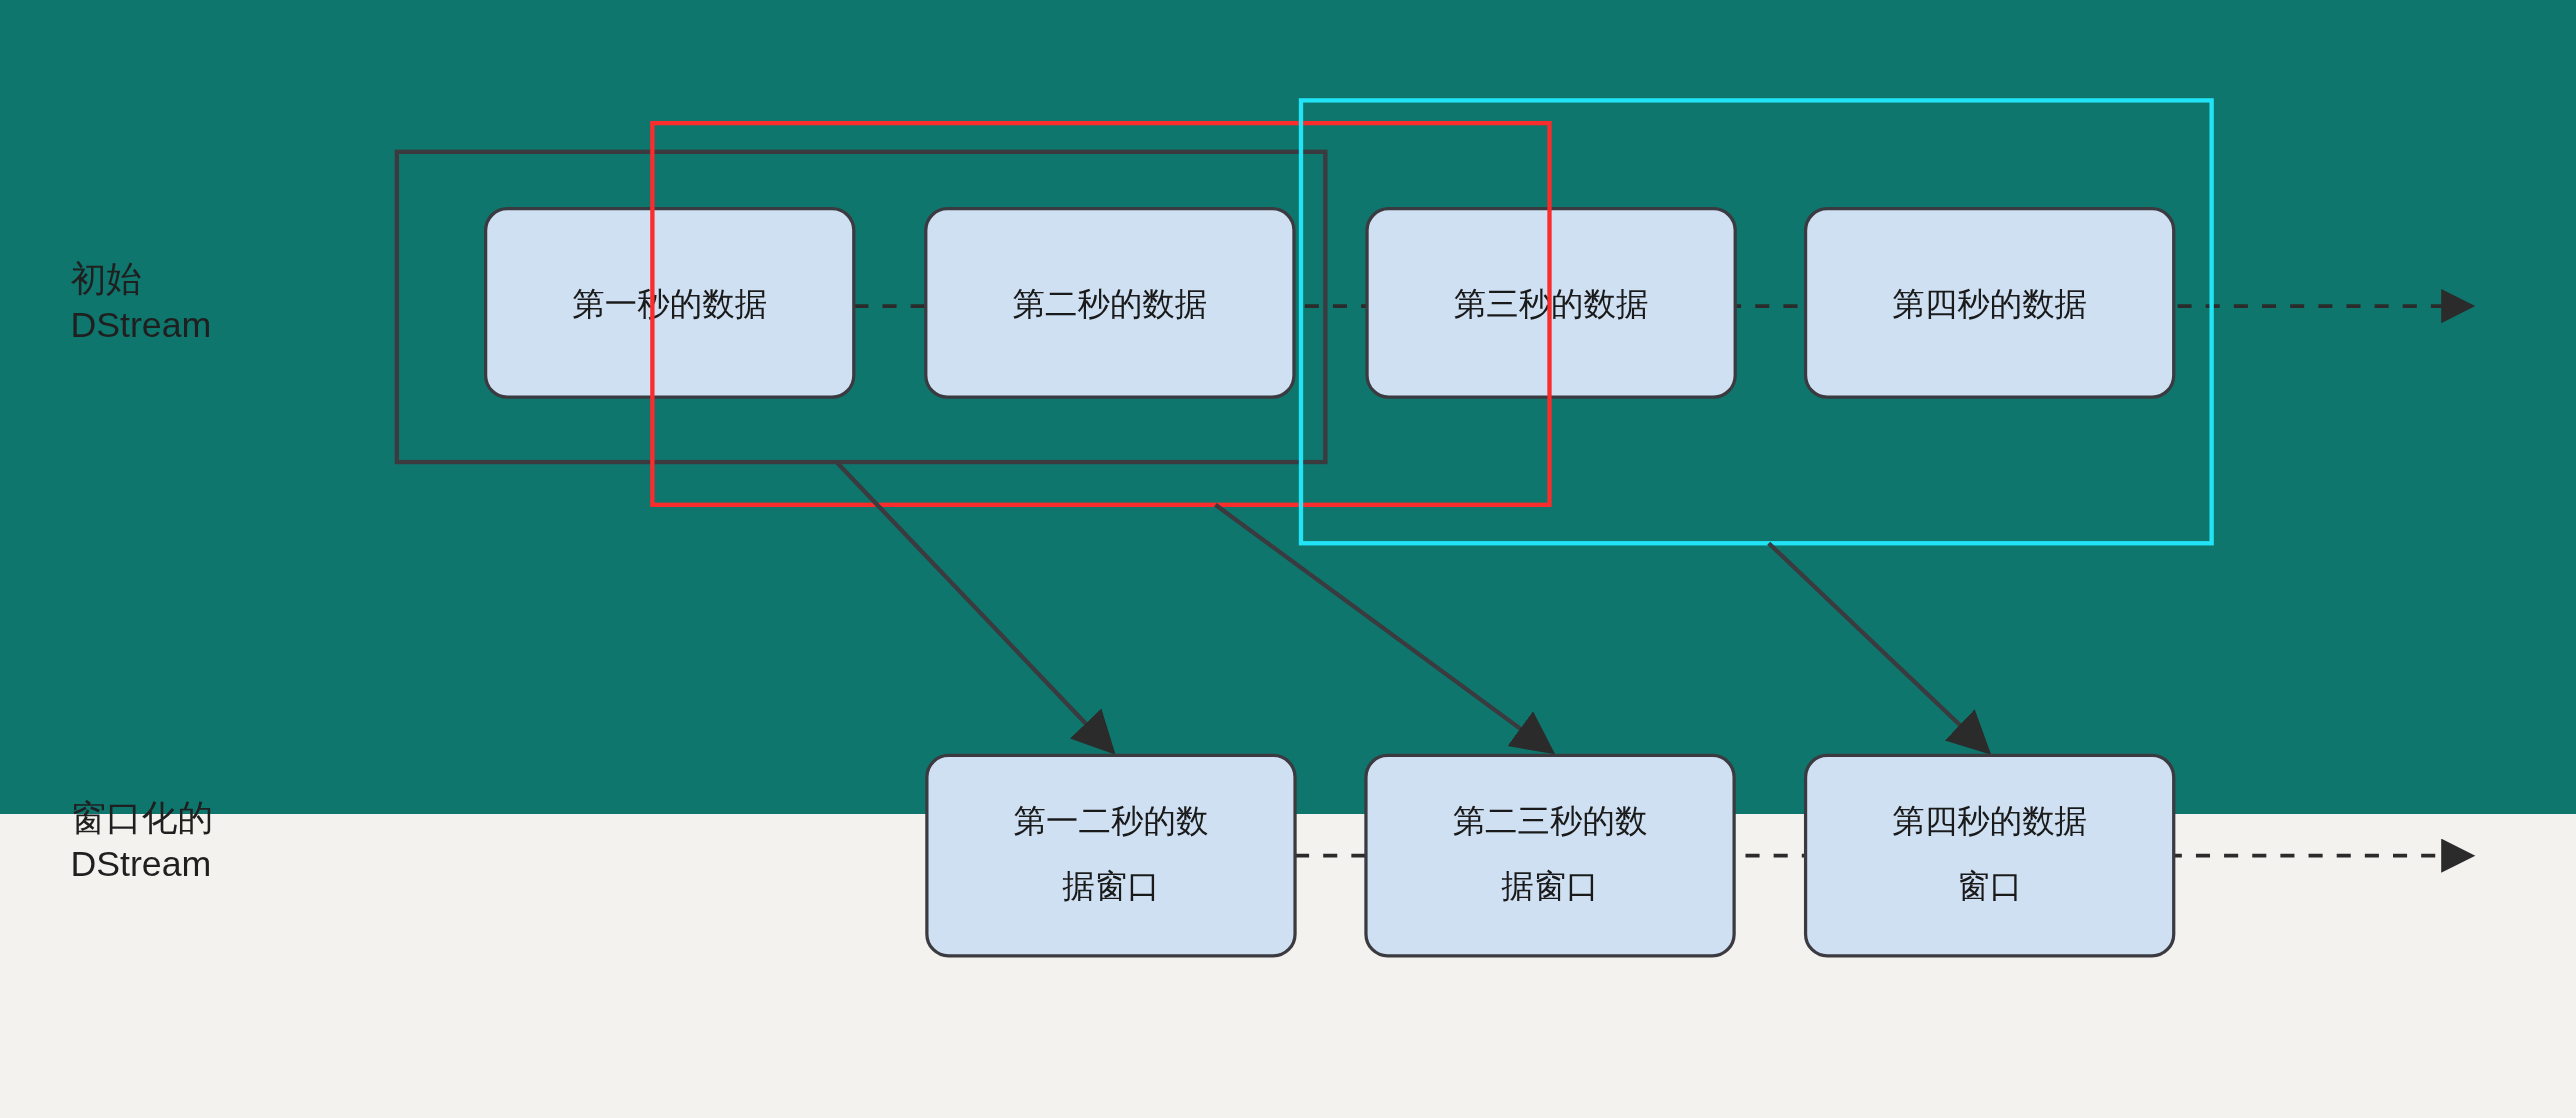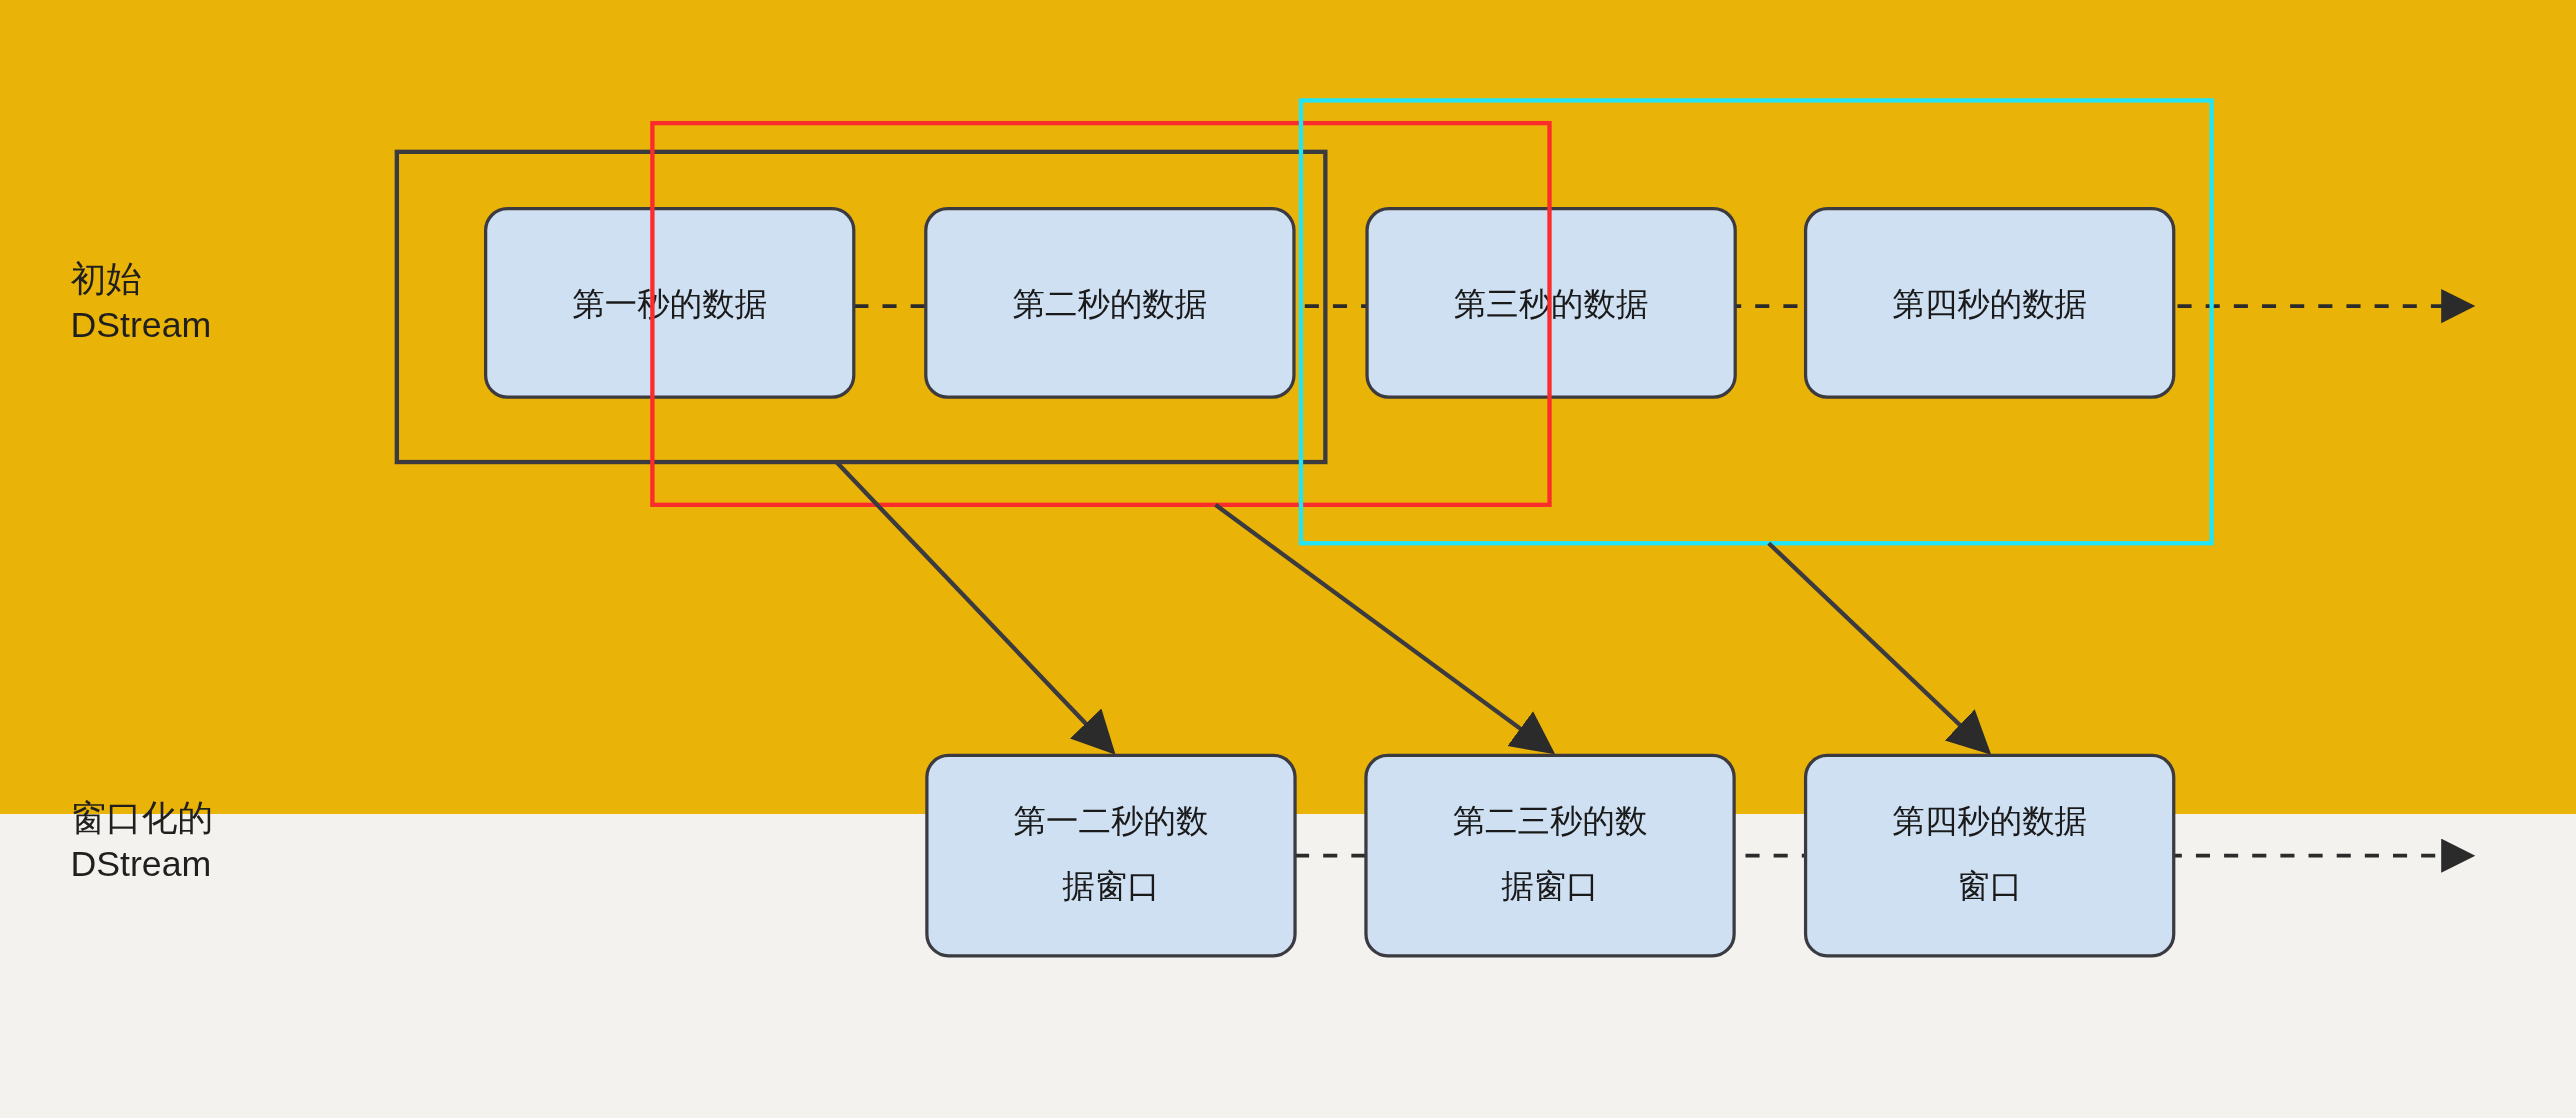--- a/index.html
+++ b/index.html
@@ -10,21 +10,21 @@
   body {
     width: 2576px;
     height: 1119px;
     overflow: hidden;
     font-family: "Liberation Sans", "DejaVu Sans", sans-serif;
   }
   #diagram-root {
     position: relative;
     width: 2576px;
     height: 814px;
-    background: #eab308;
+    background: #0f766e;
     text-decoration: underline;
   }
   svg#diagram-svg {
     position: absolute;
     left: 0;
     top: 0;
     width: 2576px;
     height: 1119px;
     display: block;
   }

